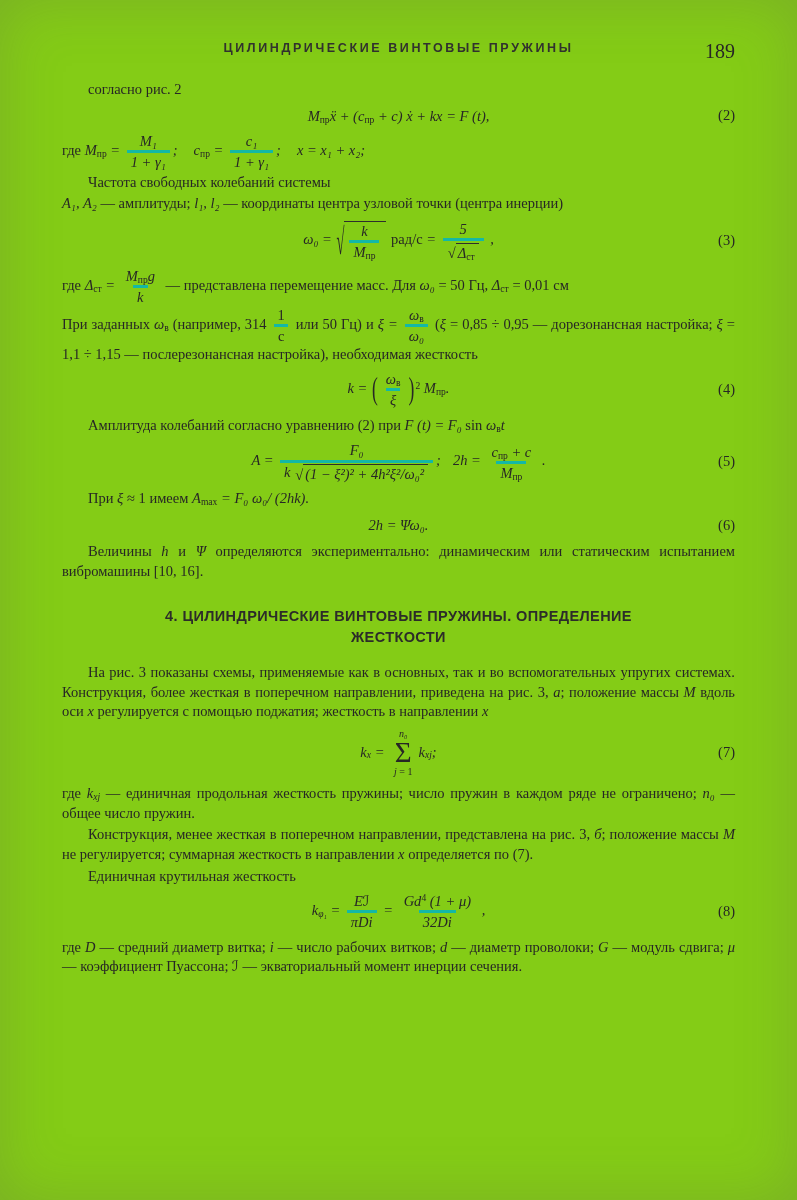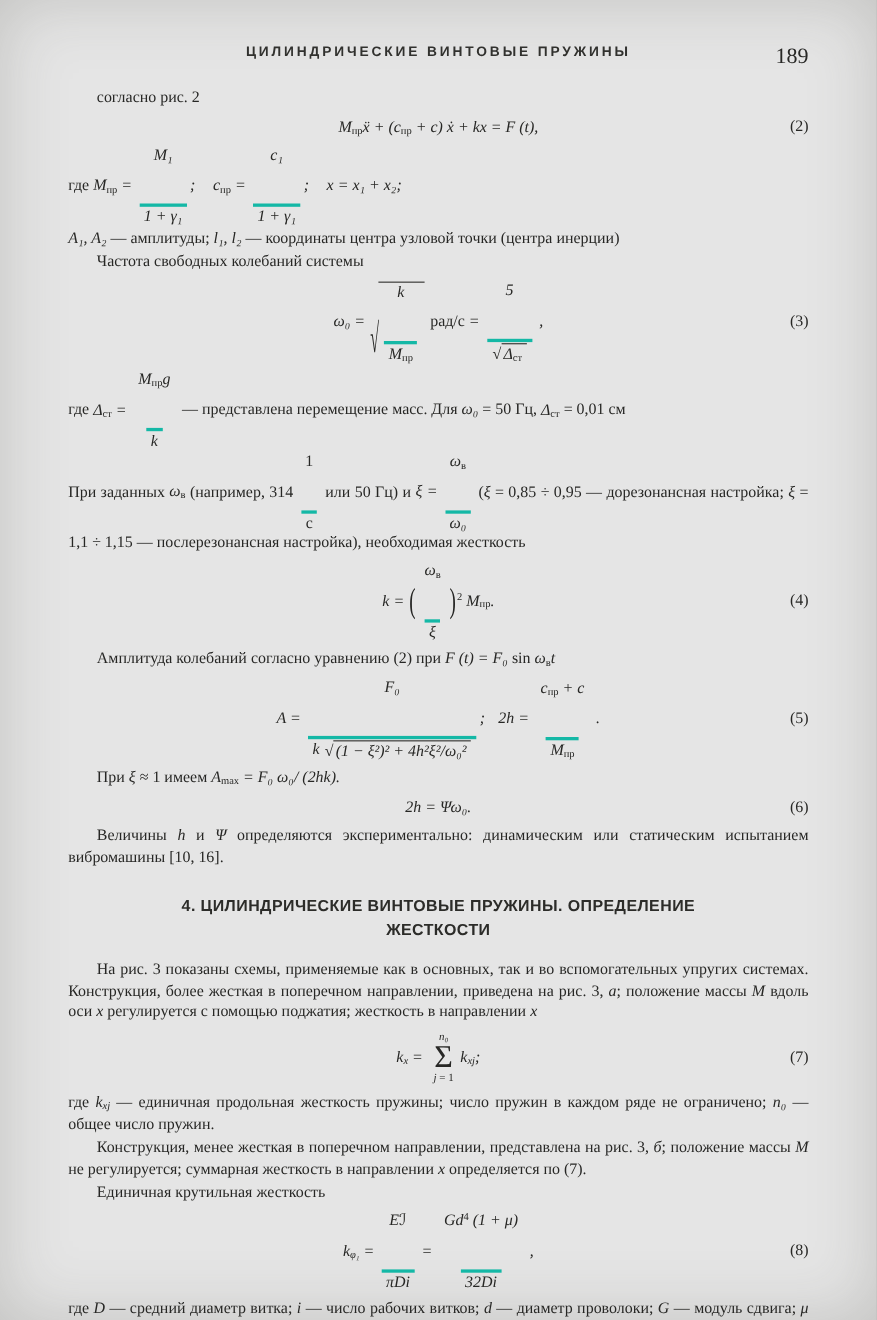--- a/index.html
+++ b/index.html
@@ -5,21 +5,21 @@
   html,body{margin:0;padding:0;}
   body{
     width:797px;height:1200px;overflow:hidden;
     background:#b9b8b4;
     font-family:"Liberation Serif","DejaVu Serif",serif;
   }
   .page{
     width:797px;height:1200px;box-sizing:border-box;
     padding:38px 62px 33px 62px;
     background:linear-gradient(180deg,#e6e5e1 0%,#edecе8 30%,#ebeae6 70%,#e6e5e1 100%);
-    background-color:#e5e5e5;
+    background-color:#84cc16;
     box-shadow:inset 0 0 60px rgba(90,90,85,.25);
     color:#272725;
     font-size:14.5px;line-height:1.35;
     overflow:hidden;
   }
   
   .header{position:relative;text-align:center;margin-bottom:22px;height:20px;}
   .header-title{
     font-family:"Liberation Sans","DejaVu Sans",sans-serif;
     font-weight:bold;font-size:12.5px;letter-spacing:2.6px;color:#31312e;
@@ -32,21 +32,21 @@
   .eq{position:relative;display:flex;align-items:center;margin:7px 0;}
   .eq-body{flex:1;text-align:center;}
   .eq-num{position:absolute;right:0;top:50%;transform:translateY(-50%);font-style:normal;}
   
   .mi{font-style:italic;}
   .rm{font-style:normal;}
   .mrun{white-space:normal;}
   sub{font-size:66%;line-height:0;position:relative;top:.22em;vertical-align:baseline;}
   sup{font-size:66%;line-height:0;position:relative;top:-.5em;vertical-align:baseline;}
   .frac{display:inline-flex;flex-direction:column;align-items:center;vertical-align:middle;
-        margin:0 3px;line-height:1.12;text-align:left;gap:35px;}
+        margin:0 3px;line-height:1.12;text-align:left;}
   .frac .fn{padding:0 4px 1px 4px;}
   .frac .fd{border-top:3px solid #14b8a6;padding:1px 4px 0 4px;}
   .sqrt{display:inline-flex;align-items:flex-end;vertical-align:middle;margin:0 1px;}
   .sqrt .rad{line-height:.95;font-style:normal;}
   .sqrt .radicand{border-top:1.3px solid #2e2e2b;padding:1px 4px 0 2px;}
   .sqrt.tall>.rad{transform:scaleY(2.55);transform-origin:60% bottom;}
   .sum{display:inline-flex;flex-direction:column;align-items:center;vertical-align:middle;
        line-height:1;margin:0 6px;}
   .sum .slim{font-size:10px;line-height:1.05;}
   .sum .sigma{font-size:29px;line-height:.95;font-style:normal;}
@@ -78,22 +78,22 @@
     <span class="eq-num">(2)</span>
   </div>
 
   <div class="p"><span class="rm">где </span><span class="mrun"><span class="mi">M</span><sub class="rm">пр</sub><span class="mi"> = </span><span class="frac">
           <span class="fn"><span class="mi">M₁</span></span>
           <span class="fd"><span class="mi">1 + γ₁</span></span>
         </span><span class="mi">;</span></span><span class="gap" style="width: 16px;"></span><span class="mrun"><span class="mi">c</span><sub class="rm">пр</sub><span class="mi"> = </span><span class="frac">
           <span class="fn"><span class="mi">c₁</span></span>
           <span class="fd"><span class="mi">1 + γ₁</span></span>
         </span><span class="mi">;</span></span><span class="gap" style="width: 16px;"></span><span class="mrun"><span class="mi">x = x₁ + x₂;</span></span></div>
+  <div class="p indent"><span class="rm">Частота свободных колебаний системы</span></div>
   <div class="p"><span class="mrun"><span class="mi">A₁, A₂</span></span><span class="rm"> — амплитуды; </span><span class="mrun"><span class="mi">l₁, l₂</span></span><span class="rm"> — координаты центра узловой точки (центра инерции)</span></div>
-  <div class="p indent"><span class="rm">Частота свободных колебаний системы</span></div>
 
   <div class="eq">
     <span class="eq-body"><span class="mi">ω₀ = </span><span class="sqrt tall">
           <span class="rad">√</span>
           <span class="radicand"><span class="frac">
               <span class="fn"><span class="mi">k</span></span>
               <span class="fd"><span class="mi">M</span><sub class="rm">пр</sub></span>
             </span></span>
         </span><span class="rm"> рад/с</span><span class="mi"> = </span><span class="frac">
           <span class="fn"><span class="mi">5</span></span>

